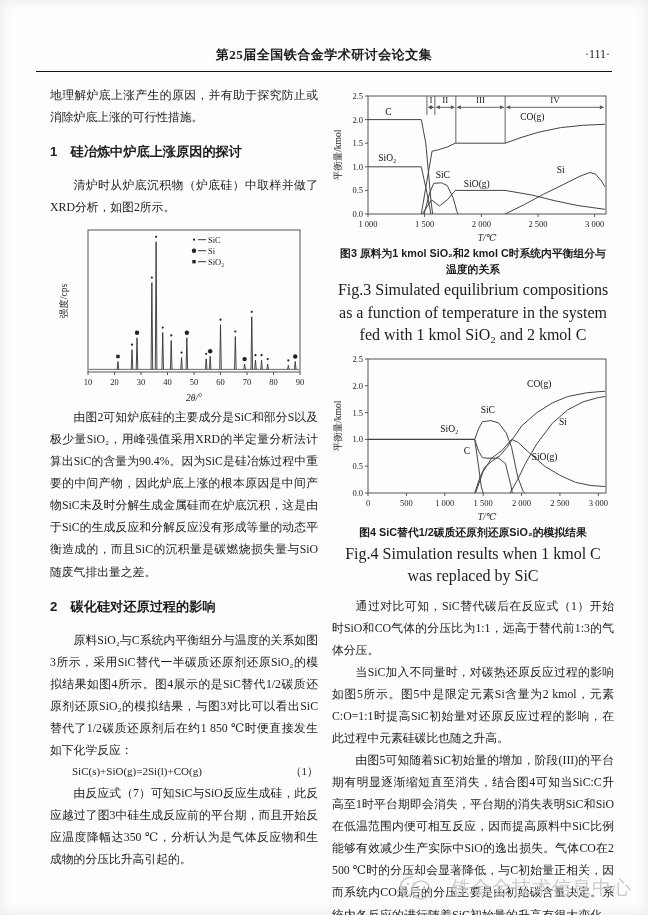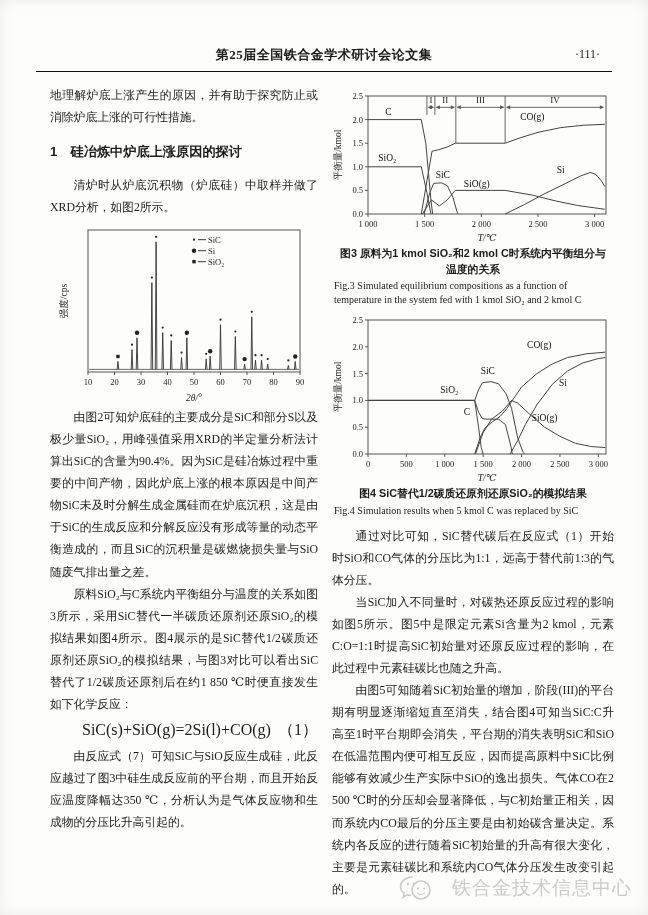--- a/index.html
+++ b/index.html
@@ -2,33 +2,33 @@
 <html><head>
 <meta charset="utf-8">
 <style>
   html,body{margin:0;padding:0;background:#e8e8e6;}
   .page{position:relative;width:648px;height:915px;background:#fdfdfc;overflow:hidden;
         font-family:"Liberation Serif","DejaVu Serif",serif;color:#1c1c1c;
         box-shadow:inset 0 0 14px rgba(0,0,0,.08);}
   .header{padding:46px 36px 0 36px;}
   .header-row{position:relative;height:20px;}
   .header-title{text-align:center;font-weight:bold;font-size:13px;letter-spacing:.5px;}
-  .page-no{position:absolute;right:12px;top:1px;font-size:12px;}
+  .page-no{position:absolute;right:2px;top:1px;font-size:12px;}
   .header-rule{border:0;border-top:1.6px solid #111;margin:5px 0 0 0;}
   .cols{display:flex;gap:14px;padding:12px 34px 0 34px;margin-left:16px;}
   .col{width:283px;}
   p.body{font-size:11.8px;line-height:1.87;text-align:justify;margin:0;}
   .indent{text-indent:2em;}
   .sec-head{font-size:13.2px;font-weight:bold;margin:15px 0 13px 0;
             font-family:Liberation Sans, sans-serif;}
   .fig{display:flex;justify-content:center;margin:6px 0 2px 0;}
   .cap-cn{font-weight:bold;text-align:center;font-size:10.8px;line-height:1.45;margin:2px 6px;
           font-family:Liberation Sans, sans-serif;}
-  .cap-en{text-align:left;font-size:10px;line-height:1.4;margin:1px 2px 7px 2px;}
-  .eq-row{display:flex;justify-content:space-between;font-size:16px;line-height:1.9;padding-left:2em;}
+  .cap-en{text-align:center;font-size:16px;line-height:1.4;margin:1px 2px 7px 2px;}
+  .eq-row{display:flex;justify-content:space-between;font-size:11px;line-height:1.9;padding-left:2em;}
   svg text{font-family:"Liberation Serif","DejaVu Serif",serif;}
   .watermark{position:absolute;right:16px;bottom:13px;display:flex;align-items:center;gap:18px;
              color:#cbcbc7;font-size:19px;letter-spacing:1px;
              font-family:"Liberation Sans","DejaVu Sans",sans-serif;}
 </style>
 </head>
 <body>
 
 <div class="page">
 
@@ -117,20 +117,21 @@
             <circle cx="136" cy="26.68" r="2.2" fill="#222"></circle>
             <line x1="140" y1="26.68" x2="148" y2="26.68" stroke="#222" stroke-width="0.9"></line>
             <text x="150" y="29.68" font-size="8.5" fill="#222">Si</text>
             <rect x="134.3" y="35.98" width="3.4" height="3.4" fill="#222"></rect>
             <line x1="140" y1="37.68" x2="148" y2="37.68" stroke="#222" stroke-width="0.9"></line>
             <text x="150" y="40.68" font-size="8.5" fill="#222">SiO₂</text>
           </svg>
       </div>
 
       <p class="body indent">由图2可知炉底硅的主要成分是SiC和部分S以及极少量SiO₂，用峰强值采用XRD的半定量分析法计算出SiC的含量为90.4%。因为SiC是硅冶炼过程中重要的中间产物，因此炉底上涨的根本原因是中间产物SiC未及时分解生成金属硅而在炉底沉积，这是由于SiC的生成反应和分解反应没有形成等量的动态平衡造成的，而且SiC的沉积量是碳燃烧损失量与SiO随废气排出量之差。</p>
+      <div class="sec-head">2　碳化硅对还原过程的影响</div>
       <p class="body indent">原料SiO₂与C系统内平衡组分与温度的关系如图3所示，采用SiC替代一半碳质还原剂还原SiO₂的模拟结果如图4所示。图4展示的是SiC替代1/2碳质还原剂还原SiO₂的模拟结果，与图3对比可以看出SiC替代了1/2碳质还原剂后在约1 850 ℃时便直接发生如下化学反应：</p>
       <div class="eq-row">
         <span>SiC(s)+SiO(g)=2Si(l)+CO(g)</span>
         <span>（1）</span>
       </div>
       <p class="body indent">由反应式（7）可知SiC与SiO反应生成硅，此反应越过了图3中硅生成反应前的平台期，而且开始反应温度降幅达350 ℃，分析认为是气体反应物和生成物的分压比升高引起的。</p>
     </div>
 
     <div class="col">
       <div class="fig">
@@ -236,21 +237,21 @@
             <polyline points="143.48387096774195,140 151.16129032258067,118.56 159.60645161290324,105.16 170.35483870967744,97.12 179.5677419354839,86.4 185.70967741935485,89.08 197.2258064516129,99.80000000000001 212.58064516129033,113.2 227.93548387096774,122.312 243.29032258064515,129.28 258.64516129032256,132.496 273.23225806451615,133.568" fill="none" stroke="#444" stroke-width="1"></polyline>
             <text x="117.38064516129032" y="78.89600000000002" text-anchor="middle" font-size="9.5" fill="#111">SiO₂</text>
             <text x="135.03870967741938" y="101.408" text-anchor="middle" font-size="9.5" fill="#111">C</text>
             <text x="155.76774193548385" y="59.60000000000001" text-anchor="middle" font-size="9.5" fill="#111">SiC</text>
             <text x="207.20645161290324" y="34.408" text-anchor="middle" font-size="9.5" fill="#111">CO(g)</text>
             <text x="231.00645161290322" y="71.928" text-anchor="middle" font-size="9.5" fill="#111">Si</text>
             <text x="212.58064516129033" y="106.768" text-anchor="middle" font-size="9.5" fill="#111">SiO(g)</text>
           </svg>
       </div>
       <div class="cap-cn">图4 SiC替代1/2碳质还原剂还原SiO₂的模拟结果</div>
-      <div class="cap-en">Fig.4 Simulation results when 5 kmol C was replaced by SiC</div>
+      <div class="cap-en">Fig.4 Simulation results when 1 kmol C was replaced by SiC</div>
 
       <p class="body indent">通过对比可知，SiC替代碳后在反应式（1）开始时SiO和CO气体的分压比为1:1，远高于替代前1:3的气体分压。</p>
       <p class="body indent">当SiC加入不同量时，对碳热还原反应过程的影响如图5所示。图5中是限定元素Si含量为2 kmol，元素C:O=1:1时提高SiC初始量对还原反应过程的影响，在此过程中元素硅碳比也随之升高。</p>
       <p class="body indent">由图5可知随着SiC初始量的增加，阶段(III)的平台期有明显逐渐缩短直至消失，结合图4可知当SiC:C升高至1时平台期即会消失，平台期的消失表明SiC和SiO在低温范围内便可相互反应，因而提高原料中SiC比例能够有效减少生产实际中SiO的逸出损失。气体CO在2 500 ℃时的分压却会显著降低，与C初始量正相关，因而系统内CO最后的分压主要是由初始碳含量决定。系统内各反应的进行随着SiC初始量的升高有很大变化，主要是元素硅碳比和系统内CO气体分压发生改变引起的。</p>
     </div>
   </div>
 
   <div class="watermark">
     <svg width="36" height="28" viewBox="0 0 36 28">
       <g fill="none" stroke="#cbcbc7" stroke-width="1.6">

